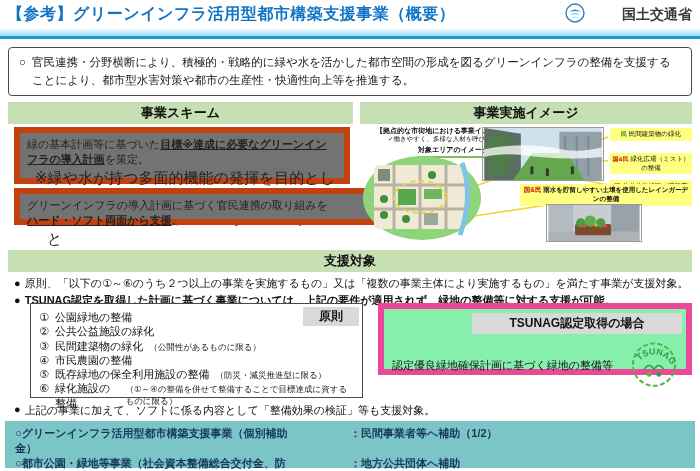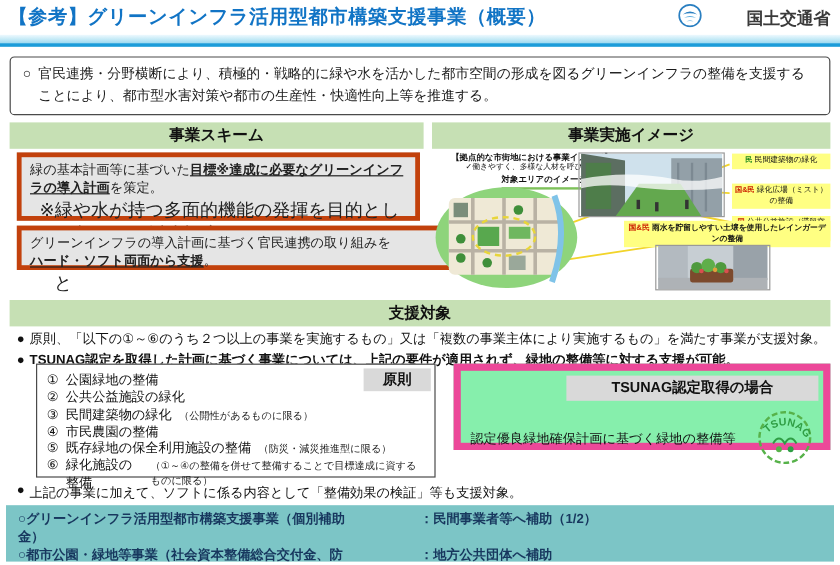--- a/index.html
+++ b/index.html
@@ -19,21 +19,21 @@
   .intro { position:absolute; top:47px; left:8px; width:684px; height:49px; border:1.5px solid #4a4a4a;
            border-radius:4px; padding:6px 10px; display:flex; gap:6px; font-size:11.5px; line-height:1.55; color:#1a1a1a; }
 
   
   .sec-h { position:absolute; background:#c6e0b4; text-align:center; font-size:13px; font-weight:bold; color:#111; padding:2px 0; }
   .sec-h.left  { top:102px; left:8px;   width:345px; }
   .sec-h.right { top:102px; left:360px; width:332px; }
   .sec-h.full  { top:250px; left:8px;   width:684px; }
 
   
-  .box { position:absolute; border:4px solid #c2410c; background:#e5e5e5; padding:4px 7px; font-size:11px; line-height:1.4; }
+  .box { position:absolute; border:6px solid #c2410c; background:#737373; padding:4px 7px; font-size:11px; line-height:1.4; }
   .plan-box { top:127px; left:14px; width:336px; height:57px; }
   .emph { font-weight:bold; text-decoration:underline; }
   .note { font-size:15px; line-height:1.35; padding-left:8px; color:#222; }
   .note.n2 { padding-left:20px; }
   .chevron { position:absolute; top:189px; left:115px; width:120px; height:13px; background:#9ed57e;
              clip-path:polygon(0 0,50% 55%,100% 0,100% 45%,50% 100%,0 45%); }
   .supp-box { top:188px; left:14px; width:399px; height:37px; }
 
   
   .img-area { position:absolute; top:125px; left:360px; width:332px; height:119px; }

